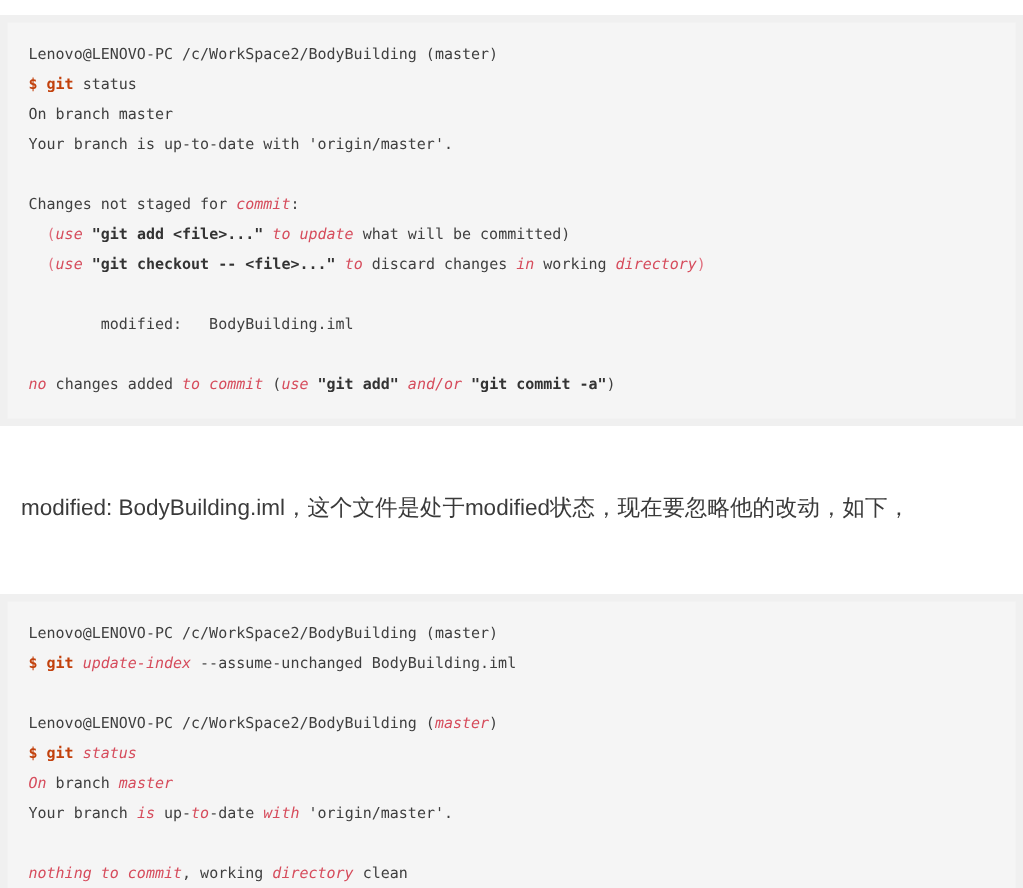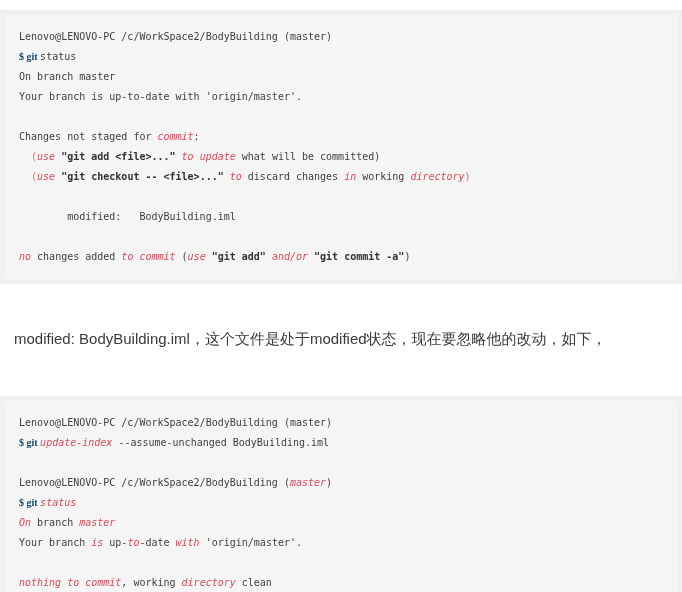--- a/index.html
+++ b/index.html
@@ -42,21 +42,21 @@
 
   .code-line.blank {
     height: 20px;
   }
 
   
   .kw     { color: #d64c5c; font-style: italic; }   
   .kw2    { color: #e0707f; }   
   .str    { color: #333333; font-weight: bold; }
   .plain  { color: #3f3f3f; }
-  .bold   { color: #0c4a6e; font-weight: bold; font-family: Liberation Serif, serif; }
+  .bold   { color: #c2410c; font-weight: bold; }
 
   .prose {
     font-family: "Liberation Sans", sans-serif;
     font-size: 15px;
     line-height: 24px;
     color: #3a3a3a;
     padding: 0 14px;
   }
 
   .spacer-top    { height: 0px; }

